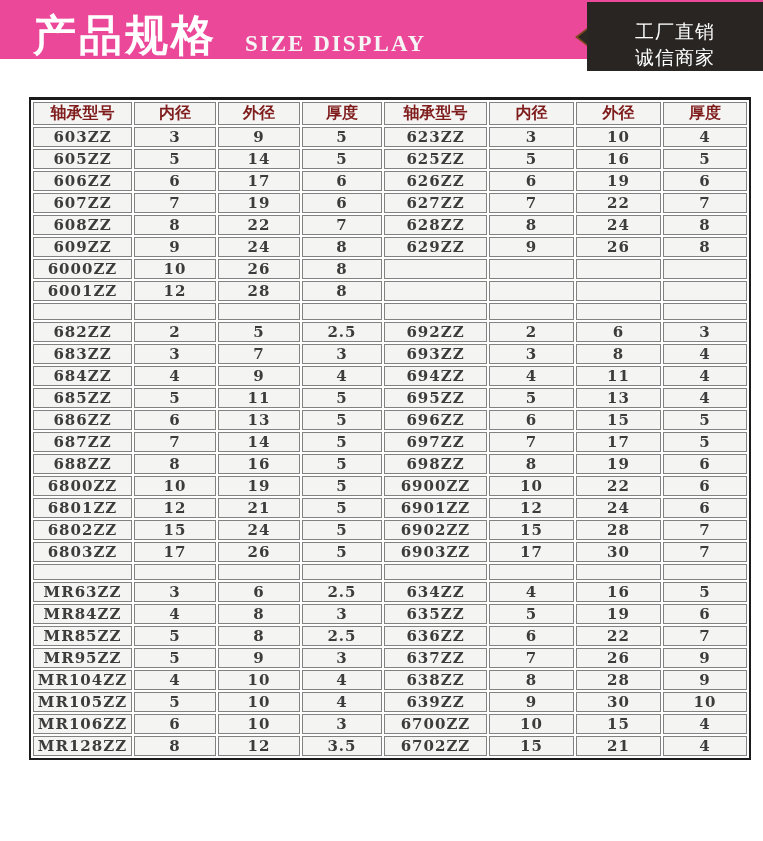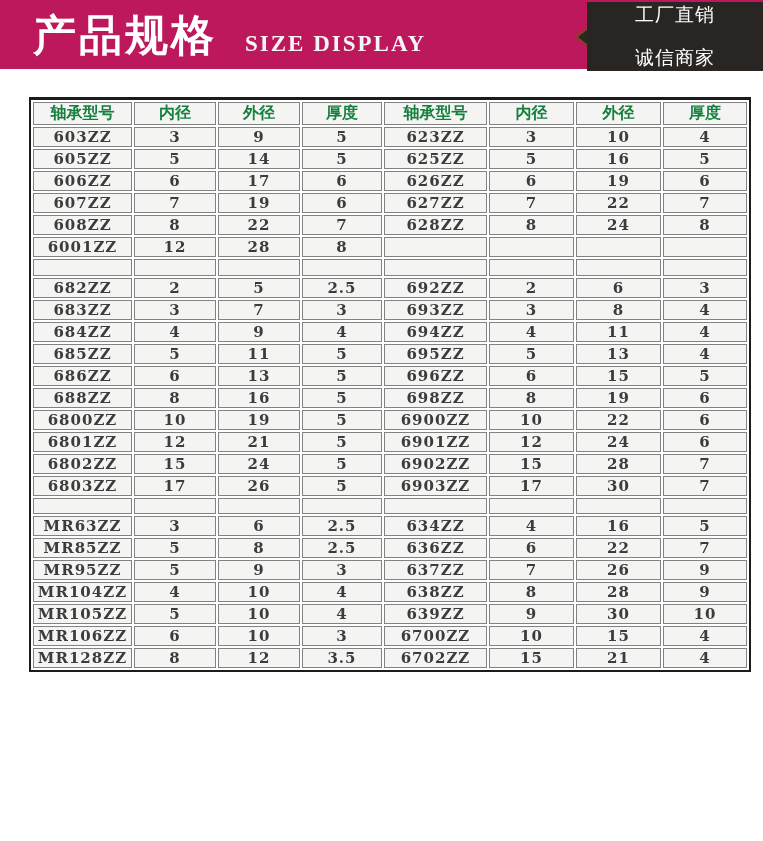--- a/index.html
+++ b/index.html
@@ -11,22 +11,22 @@
     background: #ffffff;
     overflow: hidden;
     font-family: "Liberation Sans", sans-serif;
   }
 
   
   .banner {
     position: absolute;
     top: 0; left: 0;
     width: 763px;
-    height: 69px;
-    background: #be185d;
+    height: 59px;
+    background: #ec4899;
   }
   .title-cn {
     position: absolute;
     left: 33px;
     top: 7px;
     color: #ffffff;
     font-size: 43px;
     font-weight: 900;
     letter-spacing: 3px;
     font-family: "Liberation Sans", sans-serif;
@@ -45,21 +45,21 @@
     position: absolute;
     top: 2px;
     right: 0;
     width: 176px;
     height: 69px;
     background: #282522;
     color: #ffffff;
     display: flex;
     flex-direction: column;
     align-items: center;
-    justify-content: space-between;
+    justify-content: flex-end;
     font-size: 19px;
     line-height: 26px;
     letter-spacing: 1px;
   }
   .notch-outer {
     position: absolute;
     left: -12px;
     top: 50%;
     margin-top: -9px;
     width: 0; height: 0;
@@ -98,21 +98,21 @@
     background: #f4f4f3;
     text-align: center;
     vertical-align: middle;
     overflow: hidden;
     white-space: nowrap;
   }
   table.size-table th {
     height: 19px;
     font-size: 16px;
     font-weight: 700;
-    color: #15803d;
+    color: #7f1d1d;
     font-family: "Liberation Sans", "DejaVu Sans", sans-serif;
   }
   table.size-table td {
     height: 16.6px;
     font-size: 15px;
     font-weight: 700;
     color: #3c3c3c;
     letter-spacing: 1px;
   }
   col.c-model  { width: 99px; }
@@ -208,20 +208,40 @@
           <td>608ZZ</td>
           <td>8</td>
           <td>22</td>
           <td>7</td>
           <td>628ZZ</td>
           <td>8</td>
           <td>24</td>
           <td>8</td>
         </tr>
         <tr>
+          <td>609ZZ</td>
+          <td>9</td>
+          <td>24</td>
+          <td>8</td>
+          <td>629ZZ</td>
+          <td>9</td>
+          <td>26</td>
+          <td>8</td>
+        </tr>
+        <tr>
+          <td>6000ZZ</td>
+          <td>10</td>
+          <td>26</td>
+          <td>8</td>
+          <td></td>
+          <td></td>
+          <td></td>
+          <td></td>
+        </tr>
+        <tr>
           <td>6001ZZ</td>
           <td>12</td>
           <td>28</td>
           <td>8</td>
           <td></td>
           <td></td>
           <td></td>
           <td></td>
         </tr>
         <tr>
@@ -278,20 +298,30 @@
           <td>686ZZ</td>
           <td>6</td>
           <td>13</td>
           <td>5</td>
           <td>696ZZ</td>
           <td>6</td>
           <td>15</td>
           <td>5</td>
         </tr>
         <tr>
+          <td>687ZZ</td>
+          <td>7</td>
+          <td>14</td>
+          <td>5</td>
+          <td>697ZZ</td>
+          <td>7</td>
+          <td>17</td>
+          <td>5</td>
+        </tr>
+        <tr>
           <td>688ZZ</td>
           <td>8</td>
           <td>16</td>
           <td>5</td>
           <td>698ZZ</td>
           <td>8</td>
           <td>19</td>
           <td>6</td>
         </tr>
         <tr>
@@ -346,20 +376,30 @@
         </tr>
         <tr>
           <td>MR63ZZ</td>
           <td>3</td>
           <td>6</td>
           <td>2.5</td>
           <td>634ZZ</td>
           <td>4</td>
           <td>16</td>
           <td>5</td>
+        </tr>
+        <tr>
+          <td>MR84ZZ</td>
+          <td>4</td>
+          <td>8</td>
+          <td>3</td>
+          <td>635ZZ</td>
+          <td>5</td>
+          <td>19</td>
+          <td>6</td>
         </tr>
         <tr>
           <td>MR85ZZ</td>
           <td>5</td>
           <td>8</td>
           <td>2.5</td>
           <td>636ZZ</td>
           <td>6</td>
           <td>22</td>
           <td>7</td>

